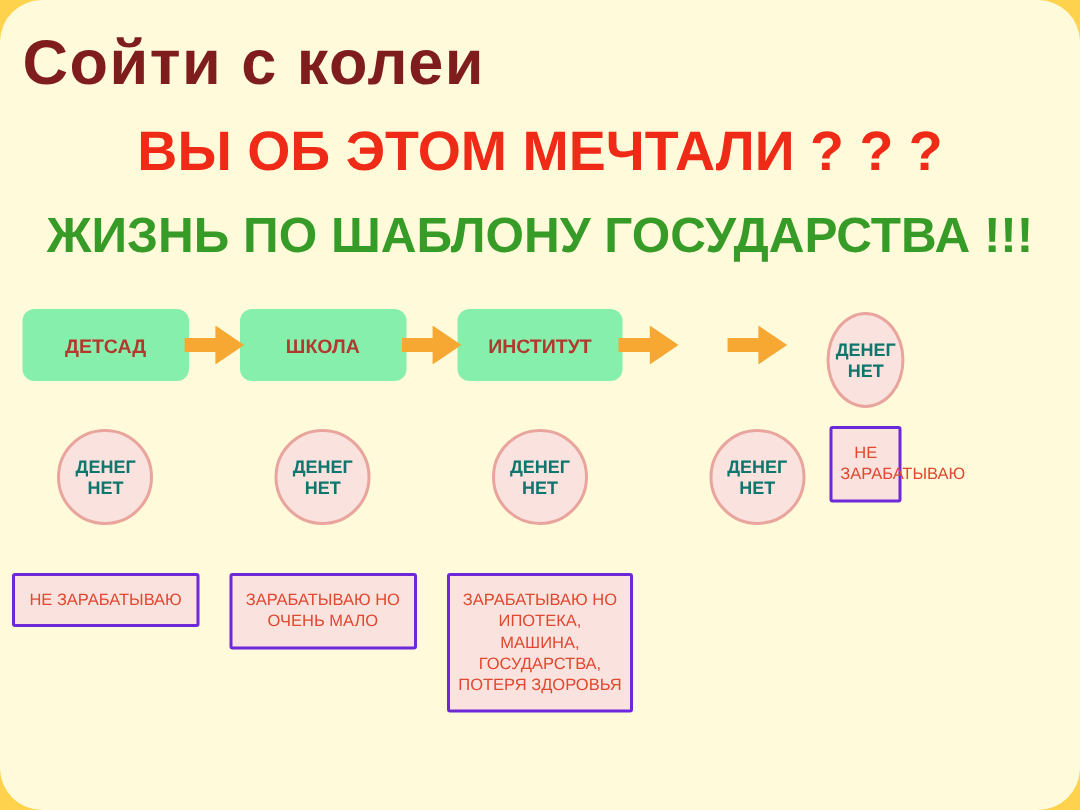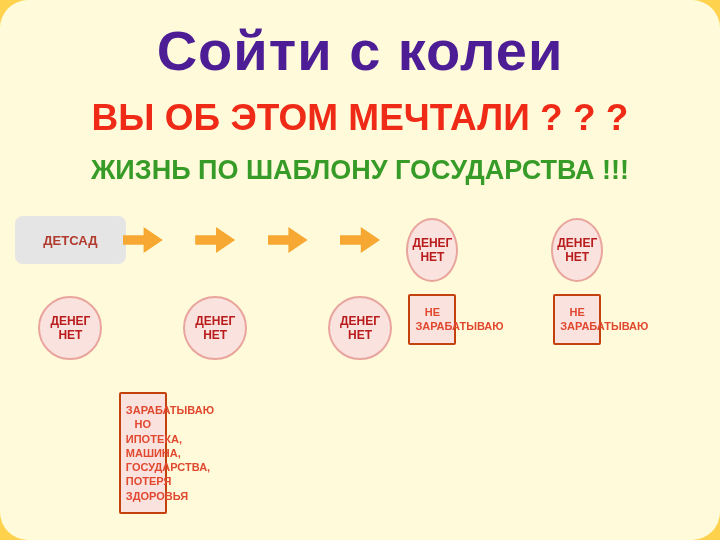--- a/index.html
+++ b/index.html
@@ -15,50 +15,49 @@
   }
   .slide{
     position:absolute;inset:0;
     background:#FFFBDA;
     border-radius:28px;
     box-sizing:border-box;
     padding:14px 15px 10px 15px;
     overflow:hidden;
   }
   .title{
-    text-align:center;
-    color:#4c1d95;
-    font-size:56px;
+    color:#7f1d1d;
+    font-size:42px;
     font-weight:bold;
     margin:4px 0 14px 0;
     letter-spacing:1px;
   }
   .subtitle-red{
     text-align:center;
     color:#EF2B17;
     font-size:37px;
     font-weight:bold;
     margin:0 0 16px 0;
   }
   .subtitle-green{
     text-align:center;
     color:#379B28;
-    font-size:27px;
+    font-size:33px;
     font-weight:bold;
     margin:0 0 30px 0;
   }
   .grid{
     display:grid;
     grid-template-columns:1fr 34px 1fr 34px 1fr 34px 1fr 34px 1fr;
     grid-template-rows:48px 68px auto;
     row-gap:30px;
     align-items:start;
   }
   .stage-box{
-    background:#e5e5e5;
+    background:#86efac;
     border-radius:8px;
     height:48px;
     display:flex;align-items:center;justify-content:center;
     color:#B03A2E;
     font-weight:bold;
     font-size:13px;
     text-align:center;
   }
   .arrow-cell{
     height:48px;
@@ -73,33 +72,33 @@
   .circle-cell{
     height:68px;
     display:flex;align-items:center;justify-content:center;
   }
   .money-circle{
     width:64px;height:64px;
     border-radius:50%;
     background:#FAE3DF;
     border:2px solid #E9A59D;
     display:flex;align-items:center;justify-content:center;
-    color:#b91c1c;
+    color:#0f766e;
     font-weight:bold;
     font-size:12px;
     text-align:center;
     line-height:1.2;
     box-sizing:border-box;
     padding:4px;
   }
   .outcome-box{
     background:#FAE3DF;
-    border:2px solid #c2410c;
+    border:2px solid #6d28d9;
     color:#E0482F;
-    font-weight:bold;
+    font-weight:normal;
     font-size:11px;
     text-align:center;
     line-height:1.3;
     padding:9px 5px;
     margin:0 -7px;
     border-radius:2px;
     align-self:start;
   }
   .spacer{height:1px;}
 </style>
@@ -112,23 +111,25 @@
     <h1 class="title">Сойти с колеи</h1>
     <h2 class="subtitle-red">ВЫ ОБ ЭТОМ МЕЧТАЛИ ? ? ?</h2>
     <h3 class="subtitle-green">ЖИЗНЬ ПО ШАБЛОНУ ГОСУДАРСТВА !!!</h3>
 
     <div class="grid">
 
       <div class="stage-box">ДЕТСАД</div>
       <div class="arrow-cell">
           <div class="arrow"></div>
         </div>
+      <div class="stage-box">ШКОЛА</div>
       <div class="arrow-cell">
           <div class="arrow"></div>
         </div>
+      <div class="stage-box">ИНСТИТУТ</div>
       <div class="arrow-cell">
           <div class="arrow"></div>
         </div>
       <div class="arrow-cell">
           <div class="arrow"></div>
         </div>
 
       <div class="circle-cell">
           <div class="money-circle">ДЕНЕГ НЕТ</div>
         </div>
@@ -146,19 +147,20 @@
         </div>
       <div class="spacer"></div>
       <div class="circle-cell">
           <div class="money-circle">ДЕНЕГ НЕТ</div>
         </div>
 
       <div class="outcome-box">НЕ ЗАРАБАТЫВАЮ</div>
       <div class="spacer"></div>
       <div class="outcome-box">НЕ ЗАРАБАТЫВАЮ</div>
       <div class="spacer"></div>
+      <div class="outcome-box">ЗАРАБАТЫВАЮ НО ОЧЕНЬ МАЛО</div>
       <div class="spacer"></div>
       <div class="outcome-box">ЗАРАБАТЫВАЮ НО ИПОТЕКА, МАШИНА, ГОСУДАРСТВА, ПОТЕРЯ ЗДОРОВЬЯ</div>
       <div class="spacer"></div>
 
     </div>
   </div>
 </div>
 
 </body></html>

